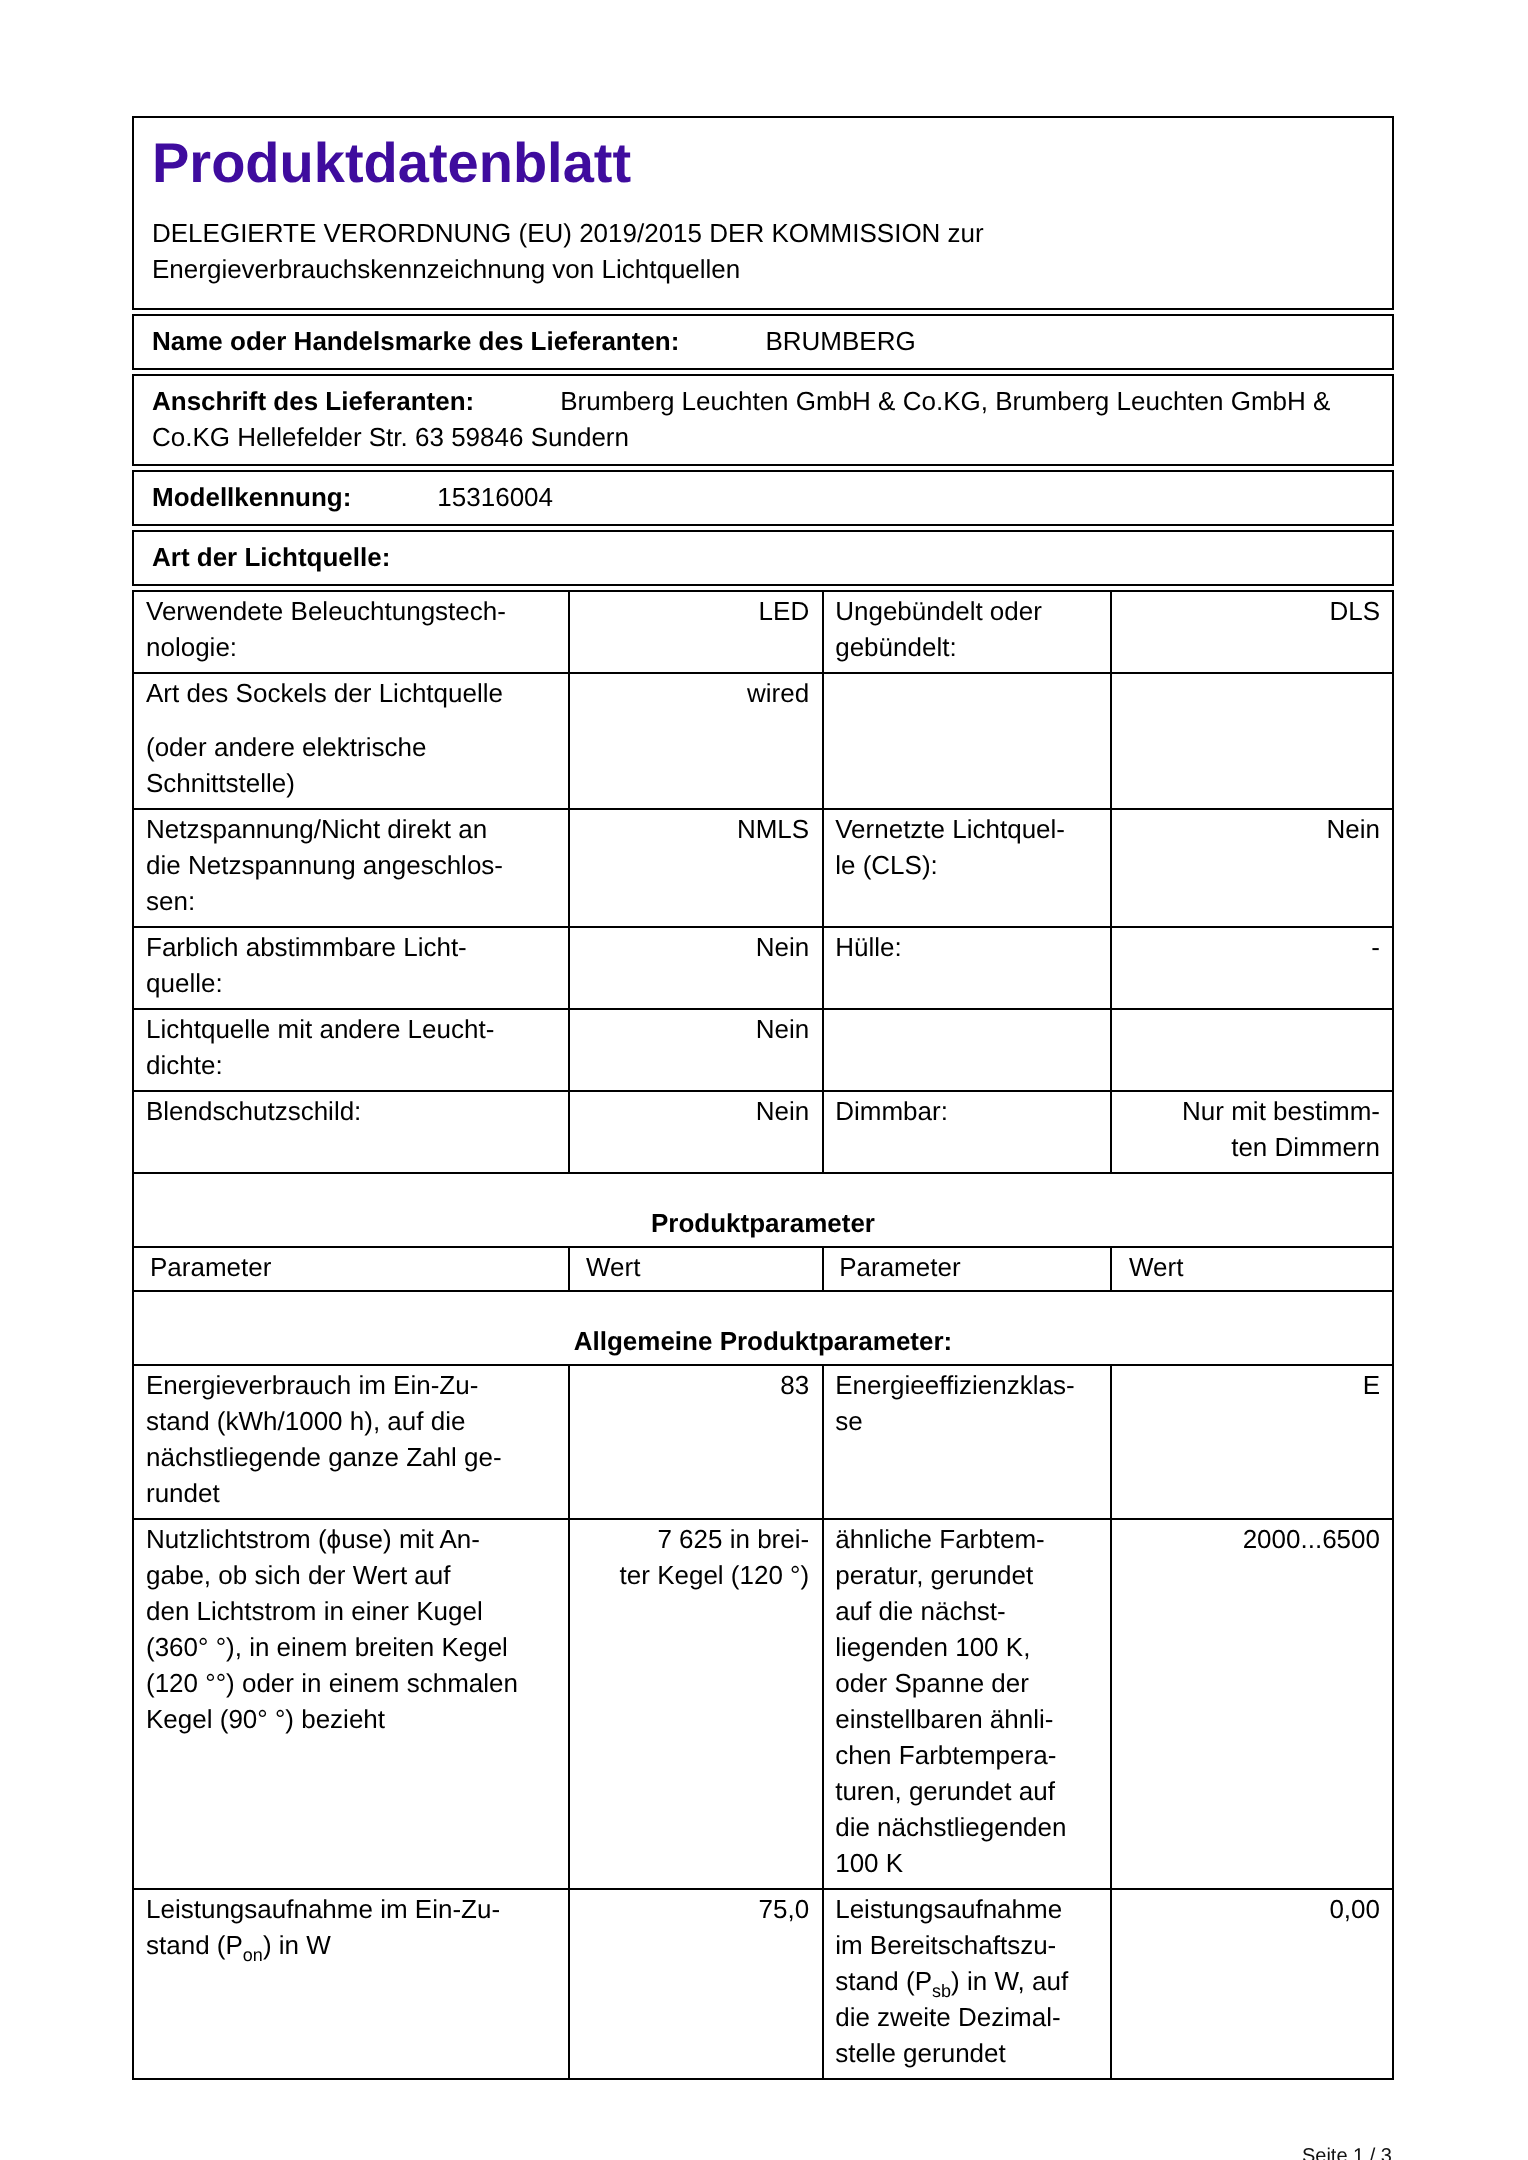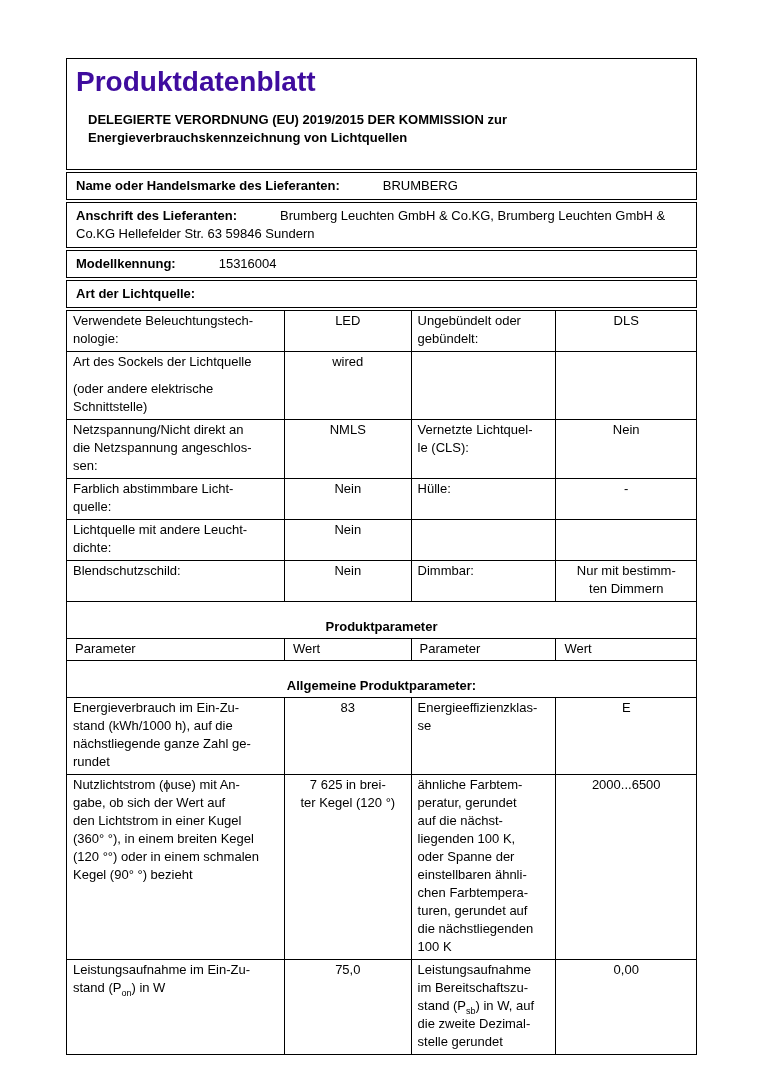--- a/index.html
+++ b/index.html
@@ -28,23 +28,22 @@
   .doc-title {
     font-size: 28px;
     font-weight: bold;
     color: var(--accent, #3f0c9e);
     margin: 4px 0 9px 0;
     line-height: 1.2;
   }
   .subtitle {
     font-size: 13px;
     line-height: 18px;
-    margin: 12px;
+    margin: 0;
     white-space: pre-line;
-    font-weight: bold;
   }
   .info-row {
     padding: 4px 9px;
     font-size: 13px;
     line-height: 18px;
   }
   .lbl { font-weight: bold; }
   .val { margin-left: 7px; padding-left: 36px; }
   table.main-table {
     border-collapse: collapse;
@@ -54,21 +53,21 @@
   table.main-table td {
     border: 1.5px solid #000;
     vertical-align: top;
     font-size: 13px;
     line-height: 18px;
     padding: 1px 6px 3px 6px;
     white-space: pre-line;
     overflow: hidden;
   }
   td.p { text-align: left; padding-left: 8px; }
-  td.c { text-align: center; }
+  td.c { text-align: right; }
   td.l { text-align: left; }
   tr.hdr td {
     text-align: center;
     font-weight: bold;
     padding: 16px 6px 2px 6px;
     white-space: normal;
   }
   tr.cols td { padding: 1px 6px 2px 8px; white-space: normal; }
   .para2 { margin-top: 9px; }
   sub { font-size: 9px; line-height: 0; }

